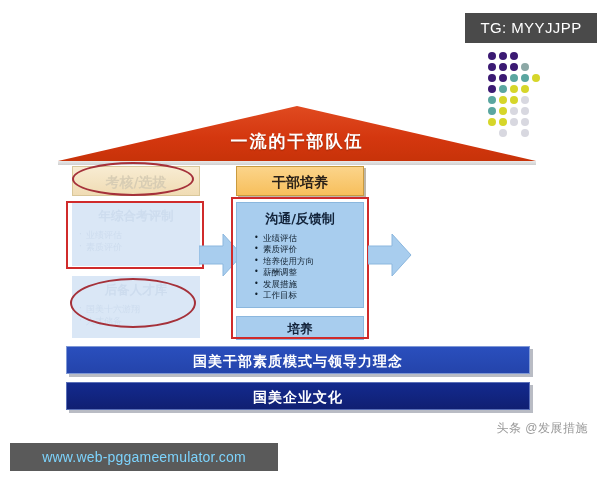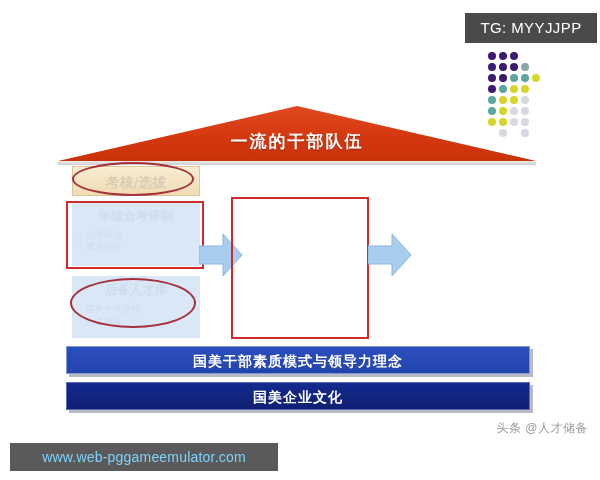--- a/index.html
+++ b/index.html
@@ -262,28 +262,45 @@
   <div id="red-rect-left"></div>
   <div class="red-ellipse" id="ellipse-top"></div>
   <div class="red-ellipse" id="ellipse-bottom"></div>
 
   <div class="arrow" id="arrow-left">
     <svg width="44" height="46" viewBox="0 0 44 46">
       <polygon points="0,14 24,14 24,2 43,23 24,44 24,32 0,32" fill="#a8cdee" stroke="#8bb7de" stroke-width="1"></polygon>
     </svg>
   </div>
 
+  <div class="col" id="col-center">
+    <div class="hdr" id="hdr-center">干部培养</div>
+
+    <div id="cb-main">
+      <div class="t">沟通/反馈制</div>
+      <ul>
+        <li>业绩评估</li>
+        <li>素质评价</li>
+        <li>培养使用方向</li>
+        <li>薪酬调整</li>
+        <li>发展措施</li>
+        <li>工作目标</li>
+      </ul>
+    </div>
+
+    <div id="cb-foot">培养</div>
+  </div>
 
   <div id="red-rect-center"></div>
 
   <div class="arrow" id="arrow-right">
     <svg width="44" height="46" viewBox="0 0 44 46">
       <polygon points="0,14 24,14 24,2 43,23 24,44 24,32 0,32" fill="#a8cdee" stroke="#8bb7de" stroke-width="1"></polygon>
     </svg>
   </div>
 
 
   <div class="bar" id="bar2">国美企业文化</div>
   <div class="bar" id="bar1">国美干部素质模式与领导力理念</div>
 </div>
 
-<div id="author-watermark">头条 @人才储备</div>
+<div id="author-watermark">头条 @发展措施</div>
 <div id="url-watermark">www.web-pggameemulator.com</div>
 
 </body></html>

